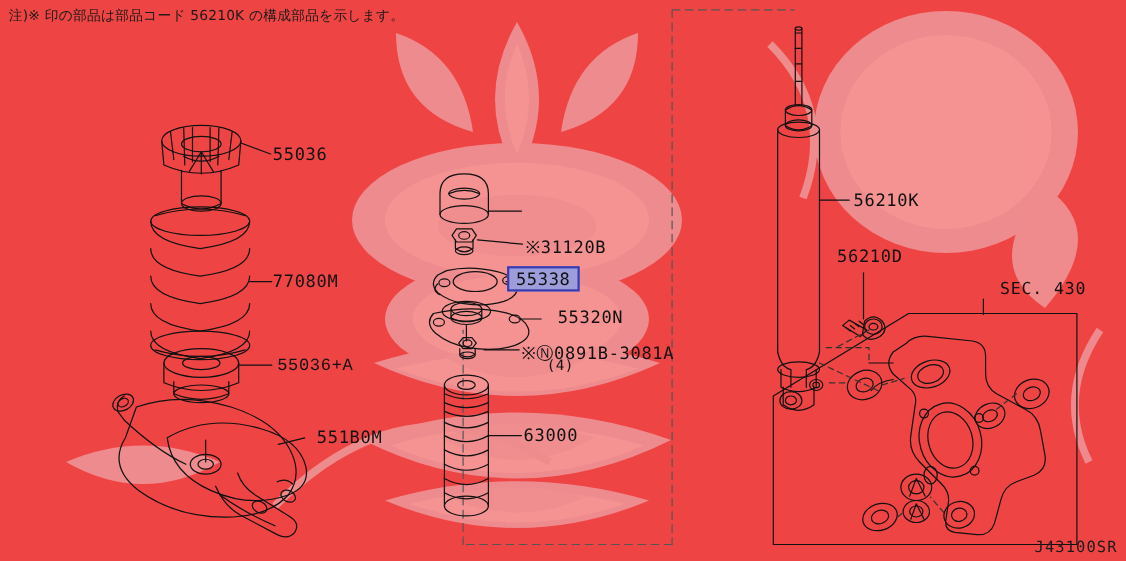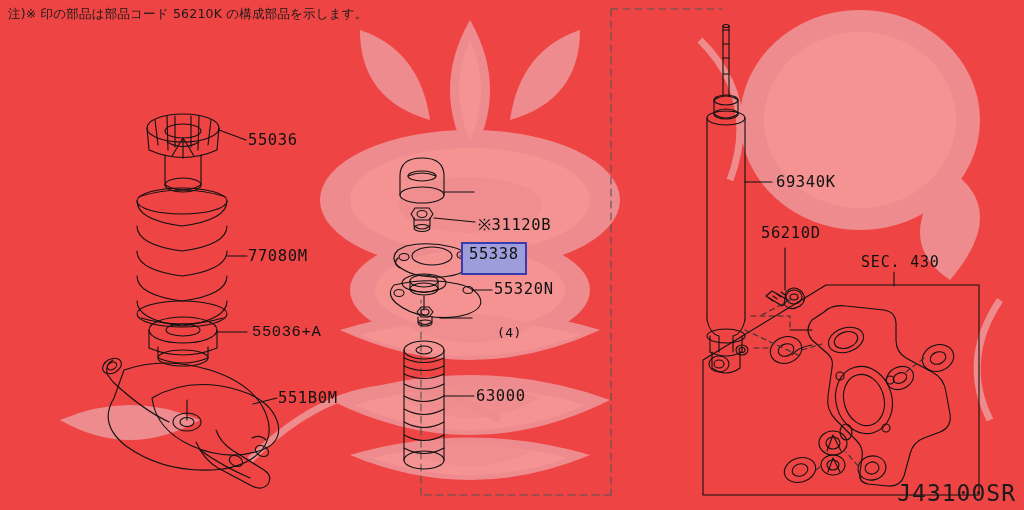--- a/index.html
+++ b/index.html
@@ -45,36 +45,36 @@
     position: absolute;
     font-size: 15.5px;
     color: #111111;
     white-space: nowrap;
     letter-spacing: 0.6px;
     font-family: "DejaVu Sans Mono", "Liberation Mono", monospace;
   }
   .label-highlight {
     background: #9d9ddb;
     border: 2px solid #3a3ab0;
-    padding: 1px 6px 10px 6px;
+    padding: 1px 6px 0 6px;
     color: #111111;
     box-sizing: border-box;
   }
   .sub-count {
     position: absolute;
     font-size: 13px;
     font-family: "DejaVu Sans Mono", "Liberation Mono", monospace;
     color: #111111;
     letter-spacing: 0.4px;
   }
   .diagram-code {
     position: absolute;
     right: 8px;
     bottom: 4px;
-    font-size: 23px;
+    font-size: 14px;
     color: #1a1a1a;
     letter-spacing: 1px;
     font-family: "DejaVu Sans Mono", "Liberation Mono", monospace;
   }
   .sec-label {
     position: absolute;
     font-size: 15px;
     color: #111111;
     letter-spacing: 0.8px;
     font-family: "DejaVu Sans Mono", "Liberation Mono", monospace;
@@ -317,35 +317,36 @@
   </svg>
 
   <div class="note-text">注)※ 印の部品は部品コード 56210K の構成部品を示します。</div>
 
   <div class="part-label" style="left:248px; top:131px;text-align:center;">55036</div>
 
   <div class="part-label" style="left:248px; top:247px;">77080M</div>
 
   <div class="part-label" style="left:252px; top:323px;font-family:Liberation Mono, monospace;">55036+A</div>
 
-  <div class="part-label" style="left:278px; top:389px;">551B0M</div>
+  <div class="part-label" style="left:288px; top:389px;">551B0M</div>
 
 
   <div class="part-label" style="left:478px; top:213px;">※31120B</div>
 
   <div class="part-label label-highlight" style="left:461px; top:242px;">55338</div>
 
-  <div class="part-label" style="left:494px; top:280px;">55320N</div>
-
+  <div class="part-label" style="left:507px; top:280px;">55320N</div>
+
+  <div class="part-label" style="left:474px; top:309px;">※Ⓝ0891B-3081A</div>
 
   <div class="sub-count" style="left:497px; top:325px;">(4)</div>
 
   <div class="part-label" style="left:476px; top:387px;">63000</div>
 
-  <div class="part-label" style="left:776px; top:173px;">69340K</div>
+  <div class="part-label" style="left:776px; top:173px;">56210K</div>
 
   <div class="part-label" style="left:761px; top:224px;">56210D</div>
 
-  <div class="sec-label" style="left:861px; top:253px;">SEC. 430</div>
+  <div class="sec-label" style="left:909px; top:253px;">SEC. 430</div>
 
   <div class="diagram-code">J43100SR</div>
 
 </div>
 
 </body></html>

